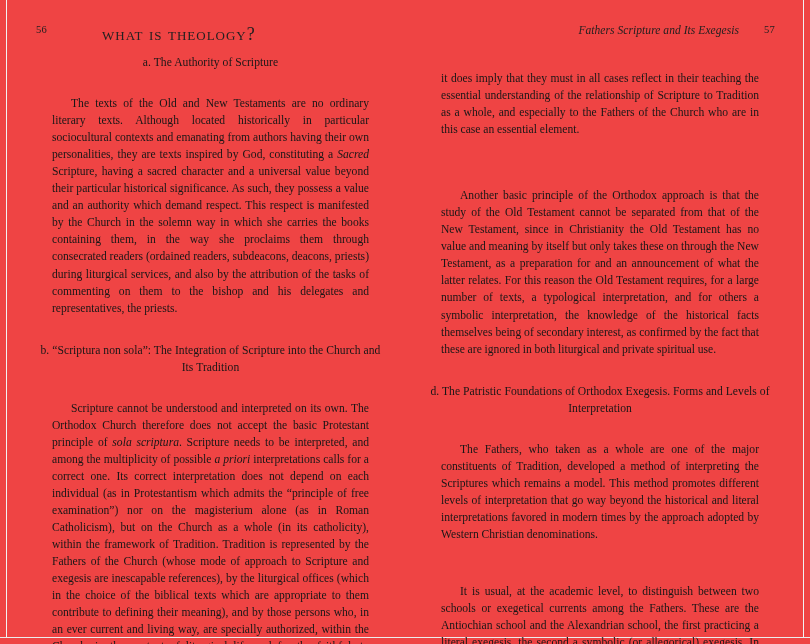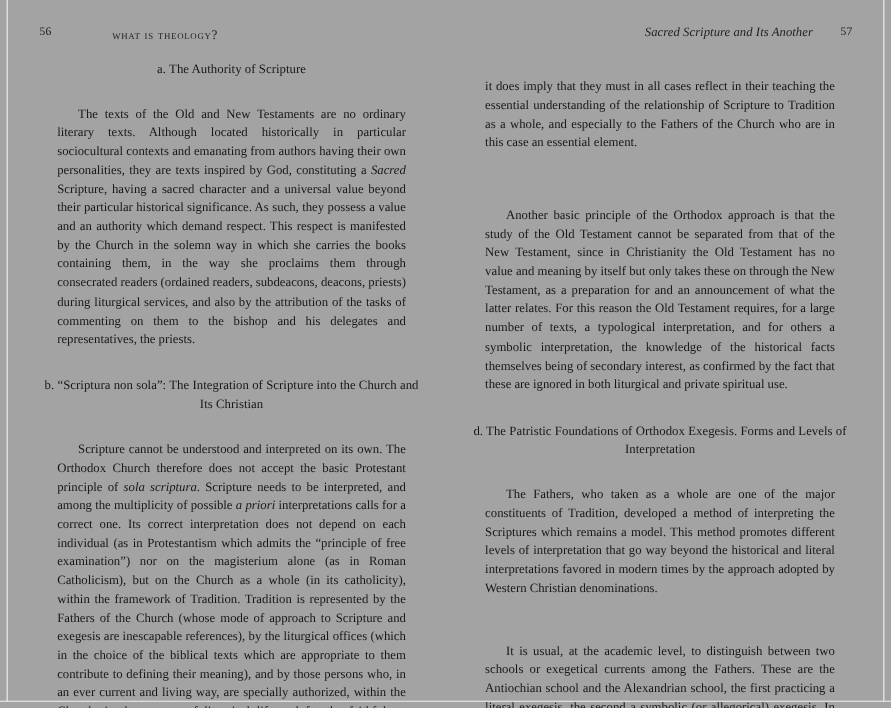--- a/index.html
+++ b/index.html
@@ -12,21 +12,21 @@
     height: 644px;
     overflow: hidden;
     font-family: "Liberation Serif", "DejaVu Serif", serif;
     color: #191717;
   }
 
   .spread {
     position: relative;
     width: 810px;
     height: 644px;
-    background: #a3a3a3;
+    background: #ef4444;
     display: flex;
   }
 
   
   .page-edge-bottom {
     position: absolute;
     left: 0;
     right: 0;
     bottom: 6px;
     height: 1px;
@@ -73,21 +73,21 @@
     left: 0;
     top: 0;
     font-size: 10.5px;
   }
   .runhead-left .title {
     position: absolute;
     left: 66px;
     top: 0;
     font-variant: small-caps;
     text-transform: lowercase;
-    font-size: 12px;
+    font-size: 18px;
     letter-spacing: 0.055em;
   }
   .runhead-right .folio {
     position: absolute;
     right: 0;
     top: 0;
     font-size: 10.5px;
   }
   .runhead-right .title {
     position: absolute;
@@ -145,31 +145,31 @@
       <span class="folio">56</span>
       <span class="title">What is Theology?</span>
     </div>
 
     <div class="col" id="col-left">
         <h3 class="sect">a. The Authority of Scripture</h3>
         <div class="head-gap-after"></div>
         <div class="para-gap"></div>
         <p class="body">The texts of the Old and New Testaments are no ordinary literary texts. Although located historically in particular sociocultural contexts and emanating from authors having their own personalities, they are texts inspired by God, constituting a <i>Sacred</i> Scripture, having a sacred character and a universal value beyond their particular historical significance. As such, they possess a value and an authority which demand respect. This respect is manifested by the Church in the solemn way in which she carries the books containing them, in the way she proclaims them through consecrated readers (ordained readers, subdeacons, deacons, priests) during liturgical services, and also by the attribution of the tasks of commenting on them to the bishop and his delegates and representatives, the priests.</p>
         <div class="head-gap-before"></div>
-        <h3 class="sect">b. “Scriptura non sola”: The Integration of Scripture into the Church and Its Christian</h3>
+        <h3 class="sect">b. “Scriptura non sola”: The Integration of Scripture into the Church and Its Tradition</h3>
         <div class="head-gap-after"></div>
         <div class="para-gap"></div>
         <p class="body">Scripture cannot be understood and interpreted on its own. The Orthodox Church therefore does not accept the basic Protestant principle of <i>sola scriptura</i>. Scripture needs to be interpreted, and among the multiplicity of possible <i>a priori</i> interpretations calls for a correct one. Its correct interpretation does not depend on each individual (as in Protestantism which admits the “principle of free examination”) nor on the magisterium alone (as in Roman Catholicism), but on the Church as a whole (in its catholicity), within the framework of Tradition. Tradition is represented by the Fathers of the Church (whose mode of approach to Scripture and exegesis are inescapable references), by the liturgical offices (which in the choice of the biblical texts which are appropriate to them contribute to defining their meaning), and by those persons who, in an ever current and living way, are specially authorized, within the Church, in the context of liturgical life and for the faithful, to comment on the Scriptures: the bishops and the priests who are their delegates. This does not mean that, in the context of biblical studies, teachers must necessarily be bishops or priests, but</p>
       </div>
   </div>
 
   <div class="page page-right">
 
     <div class="runhead runhead-right">
-      <span class="title">Sacred Scripture and Its Another</span>
+      <span class="title">Fathers Scripture and Its Exegesis</span>
       <span class="folio">57</span>
     </div>
 
     <div class="col" id="col-right">
         <p class="body noindent">it does imply that they must in all cases reflect in their teaching the essential understanding of the relationship of Scripture to Tradition as a whole, and especially to the Fathers of the Church who are in this case an essential element.</p>
         <div class="head-gap-before"></div>
         <div class="head-gap-after"></div>
         <div class="para-gap"></div>
         <p class="body">Another basic principle of the Orthodox approach is that the study of the Old Testament cannot be separated from that of the New Testament, since in Christianity the Old Testament has no value and meaning by itself but only takes these on through the New Testament, as a preparation for and an announcement of what the latter relates. For this reason the Old Testament requires, for a large number of texts, a typological interpretation, and for others a symbolic interpretation, the knowledge of the historical facts themselves being of secondary interest, as confirmed by the fact that these are ignored in both liturgical and private spiritual use.</p>
         <div class="head-gap-before"></div>

